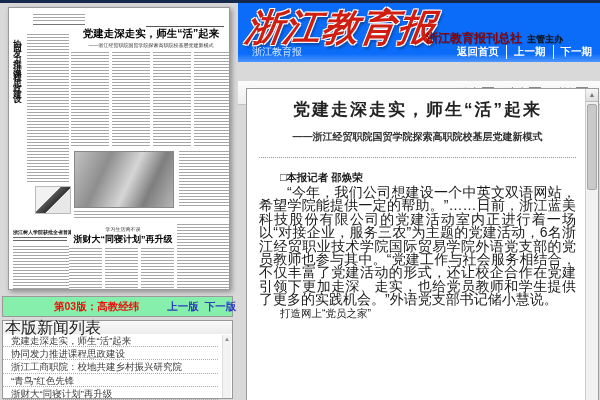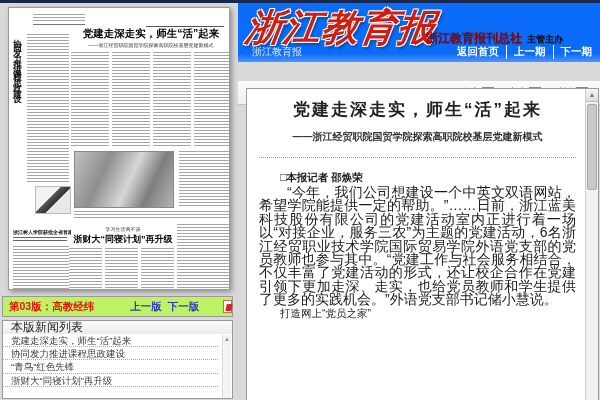--- a/index.html
+++ b/index.html
@@ -39,33 +39,33 @@
                  color:#111; line-height:7px; white-space:nowrap; overflow:hidden; }
   .bl-bar { position:absolute; left:4px; top:229px; width:54px; height:6px; }
   .bl-fake { position:absolute; left:4px; top:238px; width:56px; height:45px; }
   .kicker { position:absolute; left:62px; top:218px; width:104px; text-align:center; font-size:5px; color:#333; }
   .b-headline { position:absolute; left:58px; top:225px; width:112px; text-align:center;
                 font-size:9px; font-weight:bold; color:#000; white-space:nowrap; }
   .bc { position:absolute; top:240px; height:40px; }
   .br-col { position:absolute; left:168px; top:216px; width:52px; height:64px; }
 
   
-  .edition-bar { position:absolute; left:2px; top:296px; width:231px; height:21px; background:#bef264;
-                 border:1px solid #999; display:flex; align-items:center; }
+  .edition-bar { position:absolute; left:2px; top:296px; width:231px; height:21px; background:#86efac;
+                 border:1px solid #999; display:flex; align-items:center;padding-left:45px; }
   .edition-label { font-size:10.5px; font-weight:bold; color:#e8140c; margin-left:6px; white-space:nowrap; }
   .pg-link { font-size:10.5px; font-weight:bold; color:#2e3bbf; text-decoration:none; white-space:nowrap; }
-  .pg-prev { margin-left:36px; } .pg-next { margin-left:6px;font-family:Liberation Serif, serif; }
+  .pg-prev { margin-left:28px; } .pg-next { margin-left:6px;font-family:Liberation Serif, serif; }
   .pdf-icon { position:relative; width:11px; height:13px; background:#fff; border:1px solid #c66;
               margin-left:24px; }
   .pdf-icon::after { content:""; position:absolute; left:2px; top:3px; width:6px; height:7px;
                      background:#d22; border-radius:1px; transform:skewX(-12deg); }
 
   
   .news-box { position:absolute; left:2px; top:320px; width:231px; height:79px; background:#fff; border:1px solid #999; }
-  .news-title { height:13px; line-height:13px; padding-left:8px; font-size:12px; color:#222;
+  .news-title { height:13px; line-height:13px; padding-left:2px; font-size:16px; color:#222;
                 background:linear-gradient(#fafafa,#ececec); }
   .news-item { height:13.2px; line-height:13.2px; padding-left:8px; font-size:9.5px; color:#3a3a3a;
                border-bottom:1px dotted #aaa; white-space:nowrap; overflow:hidden; width:215px; }
   .list-scroll { position:absolute; right:1px; top:14px; width:9px; height:63px; background:#f3f3f3; border-left:1px solid #ddd; }
   .list-arrow { font-size:6px; color:#888; text-align:center; line-height:8px; }
 
   
   .masthead { position:absolute; left:238px; top:3px; width:362px; height:59px;
               background:linear-gradient(#0a6cf8 0%,#0a6cf8 86%,#4f95ff 100%); overflow:hidden; }
   .brand { position:absolute; left:8px; top:0px; font-family:"DejaVu Serif",serif; font-style:italic;
@@ -151,20 +151,21 @@
     <span class="edition-label">第03版：高教经纬</span>
     <a href="#" class="pg-link pg-prev">上一版</a>
     <a href="#" class="pg-link pg-next">下一版</a>
     <span class="pdf-icon"></span>
   </div>
 
   <div class="news-box">
     <div class="news-title">本版新闻列表</div>
     <div class="news-item">党建走深走实，师生“活”起来</div>
     <div class="news-item">协同发力推进课程思政建设</div>
+    <div class="news-item">浙江工商职院：校地共建乡村振兴研究院</div>
     <div class="news-item">“青鸟”红色先锋</div>
     <div class="news-item">浙财大“同寝计划”再升级</div>
     <div class="list-scroll">
       <div class="list-arrow">▲</div>
     </div>
   </div>
 
   <div class="masthead">
     <div class="brand">浙江教育报</div>
     <div class="publisher">

